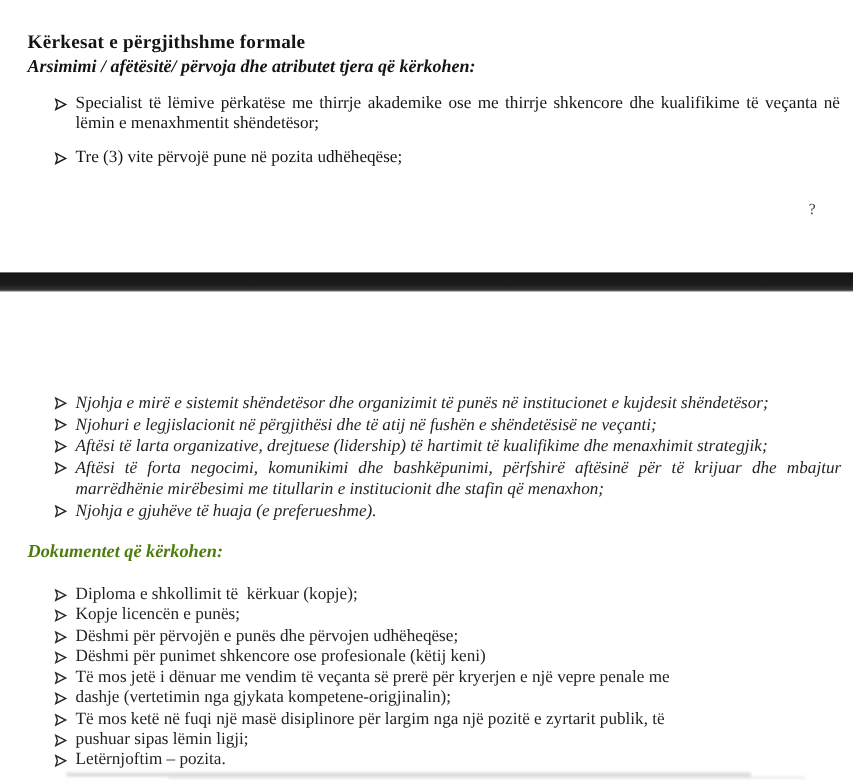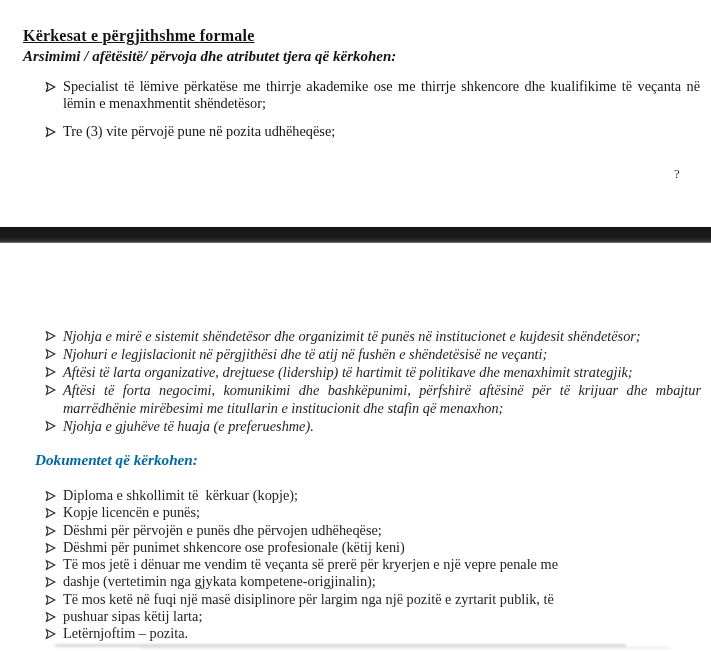--- a/index.html
+++ b/index.html
@@ -3,21 +3,21 @@
 <meta charset="utf-8">
 <style>
   html,body{margin:0;padding:0;background:#e8e8e8;}
   .page{
     position:relative;width:711px;height:651px;background:#ffffff;
     font-family:"Liberation Serif","DejaVu Serif",serif;color:#1a1a1a;
     overflow:hidden;
   }
   
   .p1{position:absolute;top:0;left:0;right:0;padding:27px 11px 0 23px;color:#141414;}
-  .doc-title{margin:0;font-size:16px;font-weight:bold;text-decoration:underline;letter-spacing:.2px;line-height:18px;}
+  .doc-title{margin:0;font-size:16px;font-weight:bold;letter-spacing:.2px;line-height:18px;}
   .doc-subtitle{margin:2px 0 0;font-size:15px;font-weight:bold;font-style:italic;line-height:18px;}
   .list{padding-left:22px;}
   .li{display:flex;align-items:flex-start;}
   .marker{flex:0 0 18px;}
   .marker svg{display:block;margin-top:3px;}
   .txt{flex:1;white-space:pre-wrap;}
   .justify .txt{text-align:justify;}
   .list1{margin-top:13px;font-size:14.3px;}
   .list1 .li{line-height:16.5px;}
   .list1 .li:first-child{margin-bottom:12px;justify-content:flex-end;}
@@ -25,21 +25,21 @@
   .page-mark{position:absolute;left:674px;top:166px;font-size:13px;color:#333;}
   
   .separator{
     position:absolute;top:227px;left:0;width:711px;height:16px;
     background:linear-gradient(to bottom,#141414 0%,#1c1c1c 65%,#333 90%,#8a8a8a 100%);
   }
   
   .p2{position:absolute;top:327px;left:23px;right:10px;color:#222228;}
   .list2{font-size:14.3px;font-style:italic;}
   .list2 .li{line-height:18px;}
-  .docs-heading{margin:15px 12px 0;font-size:15.2px;font-weight:bold;font-style:italic;line-height:19px;color:#0369a1;}
+  .docs-heading{margin:15px 0 0;font-size:15.2px;font-weight:bold;font-style:italic;line-height:19px;color:#4d7c0f;}
   .list3{margin-top:18px;font-size:14.3px;}
   .list3 .li{line-height:17.3px;justify-content:center;}
   
   .smudge-bottom{
     position:absolute;left:55px;right:85px;top:644px;height:3px;
     background:rgba(125,125,125,.30);border-radius:2px;filter:blur(1.2px);
   }
   .smudge-bottom2{
     position:absolute;left:140px;right:40px;top:647px;height:2px;
     background:rgba(150,150,150,.18);border-radius:2px;filter:blur(1px);
@@ -96,21 +96,21 @@
             </svg>
         </span>
         <span class="txt">Njohuri e legjislacionit në përgjithësi dhe të atij në fushën e shëndetësisë ne veçanti;</span>
       </div>
       <div class="li">
         <span class="marker">
           <svg width="11" height="12" viewBox="0 0 12 12">
               <path d="M1.6 1.4 L10.6 6 L1.6 10.6 L3.1 6 Z" fill="none" stroke="#2a2a30" stroke-width="1.3" stroke-linejoin="miter"></path>
             </svg>
         </span>
-        <span class="txt">Aftësi të larta organizative, drejtuese (lidership) të hartimit të politikave dhe menaxhimit strategjik;</span>
+        <span class="txt">Aftësi të larta organizative, drejtuese (lidership) të hartimit të kualifikime dhe menaxhimit strategjik;</span>
       </div>
       <div class="li justify">
         <span class="marker">
           <svg width="11" height="12" viewBox="0 0 12 12">
               <path d="M1.6 1.4 L10.6 6 L1.6 10.6 L3.1 6 Z" fill="none" stroke="#2a2a30" stroke-width="1.3" stroke-linejoin="miter"></path>
             </svg>
         </span>
         <span class="txt">Aftësi të forta negocimi, komunikimi dhe bashkëpunimi, përfshirë aftësinë për të krijuar dhe mbajtur marrëdhënie mirëbesimi me titullarin e institucionit dhe stafin që menaxhon;</span>
       </div>
       <div class="li">
@@ -181,21 +181,21 @@
             </svg>
         </span>
         <span class="txt">Të mos ketë në fuqi një masë disiplinore për largim nga një pozitë e zyrtarit publik, të</span>
       </div>
       <div class="li">
         <span class="marker">
           <svg width="11" height="12" viewBox="0 0 12 12">
               <path d="M1.6 1.4 L10.6 6 L1.6 10.6 L3.1 6 Z" fill="none" stroke="#2a2a30" stroke-width="1.3" stroke-linejoin="miter"></path>
             </svg>
         </span>
-        <span class="txt">pushuar sipas këtij larta;</span>
+        <span class="txt">pushuar sipas lëmin ligji;</span>
       </div>
       <div class="li">
         <span class="marker">
           <svg width="11" height="12" viewBox="0 0 12 12">
               <path d="M1.6 1.4 L10.6 6 L1.6 10.6 L3.1 6 Z" fill="none" stroke="#2a2a30" stroke-width="1.3" stroke-linejoin="miter"></path>
             </svg>
         </span>
         <span class="txt">Letërnjoftim – pozita.</span>
       </div>
     </div>

